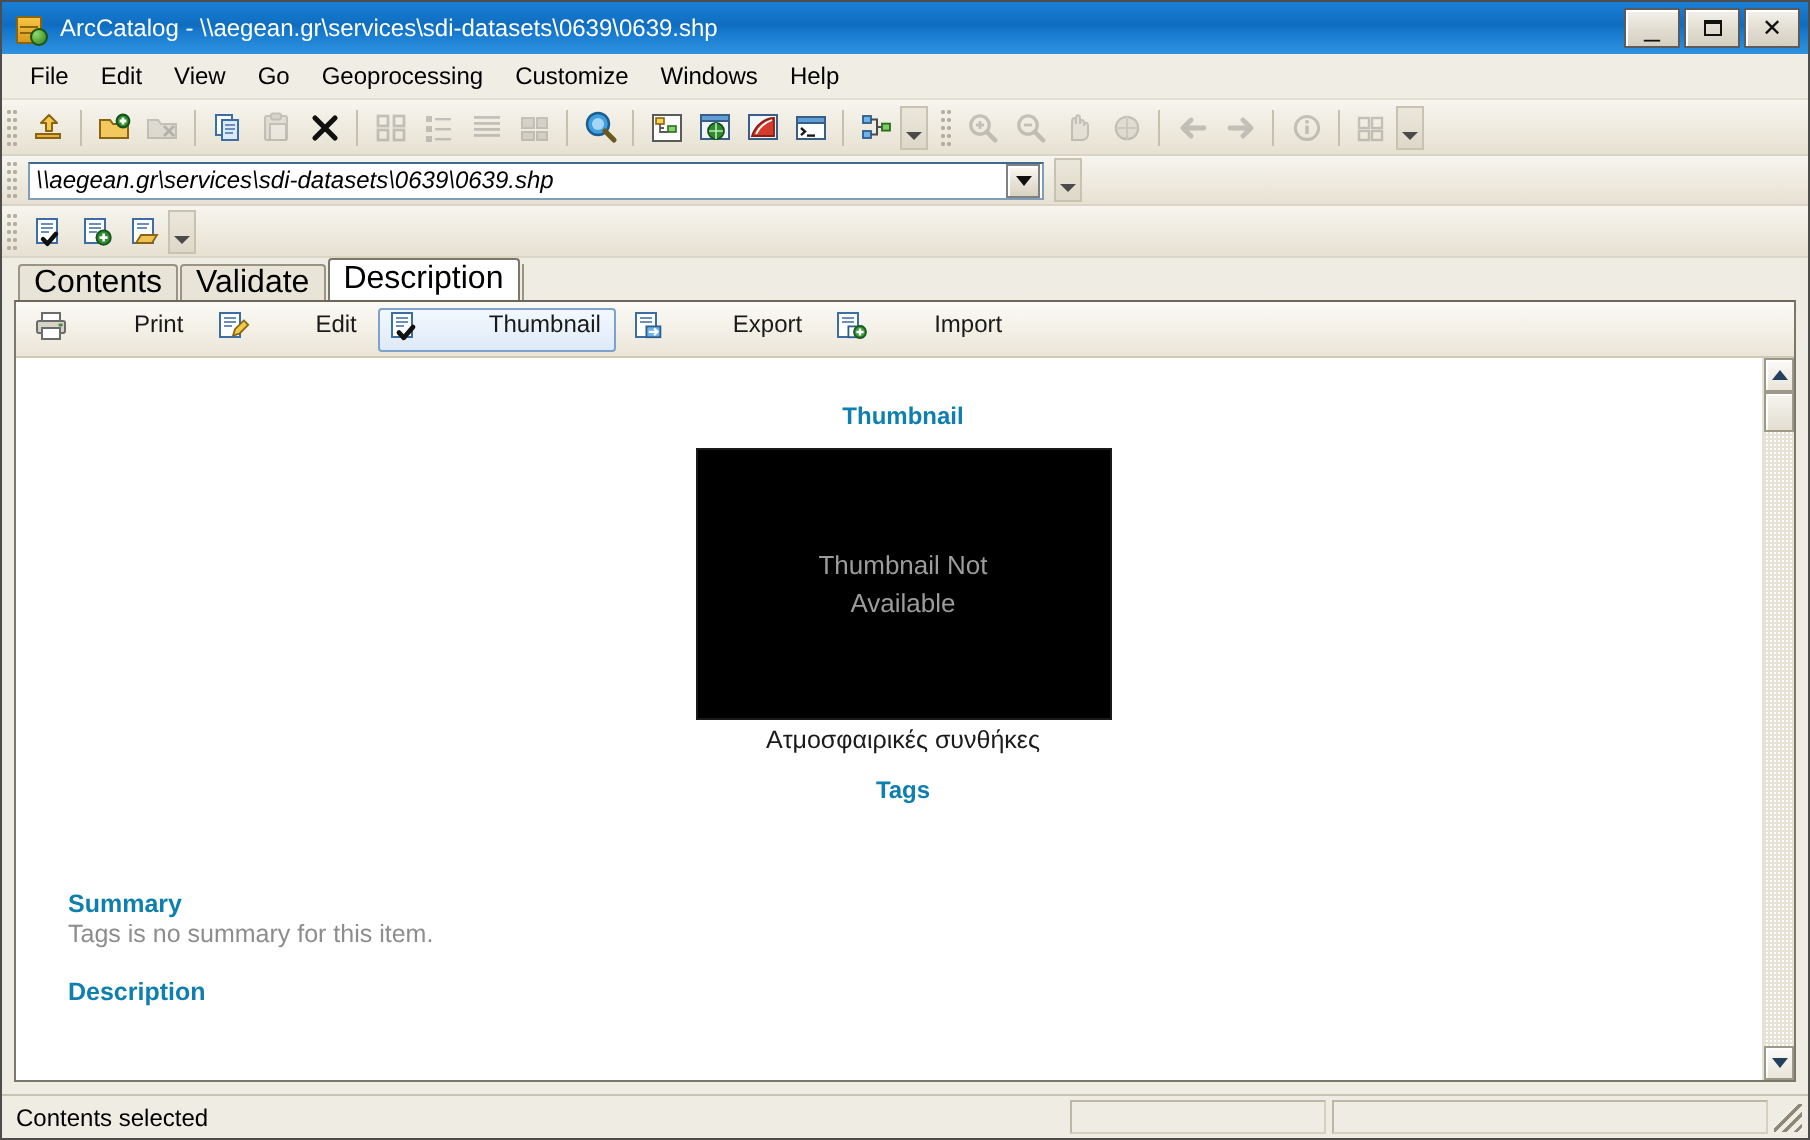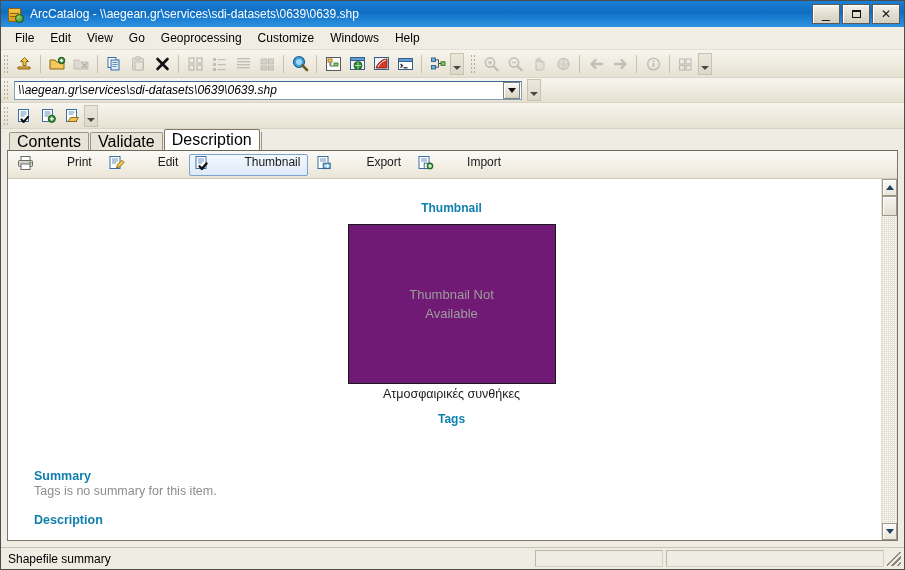--- a/index.html
+++ b/index.html
@@ -318,24 +318,24 @@
     margin: 0 14px;
   }
   #md-type {
     color: #0e7fae;
     font-size: 12px;
     font-weight: bold;
     text-align: center;
     margin-top: 8px;
   }
   #thumb-box {
-    width: 208px; height: 160px;
+    width: 208px; height: 136px;
     margin: 9px auto 0 auto;
     border: 1px solid #1a1a1a;
-    background: #701a75;
+    background: #000000;
     display: flex;
     align-items: center;
     justify-content: center;
     box-sizing: border-box;
   }
   #thumb-text {
     color: #9c9c9c;
     font-size: 13px;
     text-align: center;
     line-height: 19px;
@@ -844,19 +844,19 @@
         <div class="sb-btn">
             <div class="down"></div>
           </div>
       </div>
     </div>
   </div>
 
   <div id="panel-gap"></div>
 
   <div id="status-bar">
-    <div id="status-text">Shapefile summary</div>
+    <div id="status-text">Contents selected</div>
     <div class="status-cell"></div>
     <div class="status-cell wide"></div>
     <div id="resize-grip"></div>
   </div>
 
 </div>
 
 </body></html>

